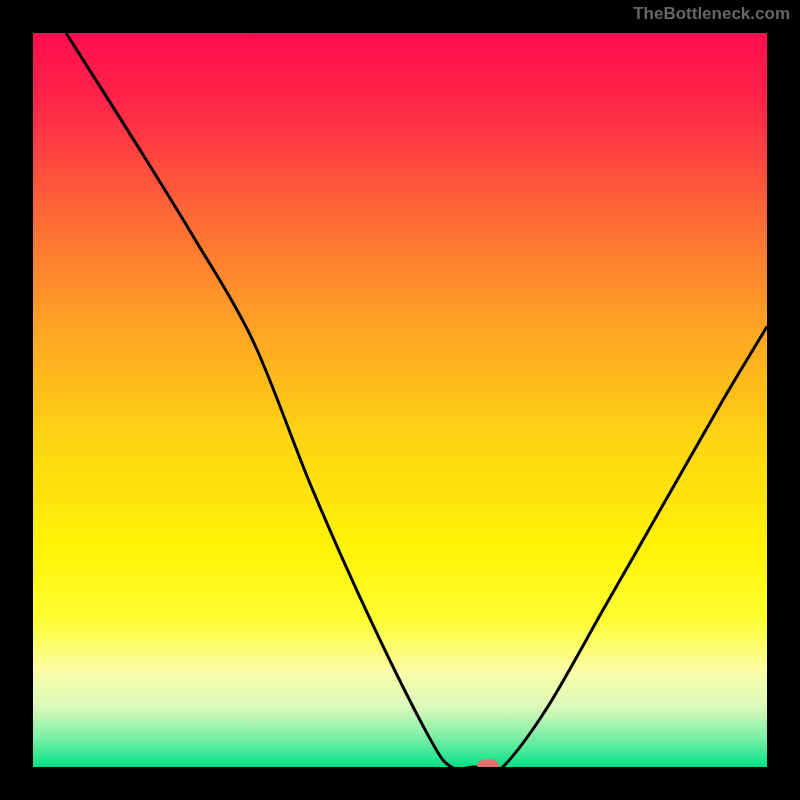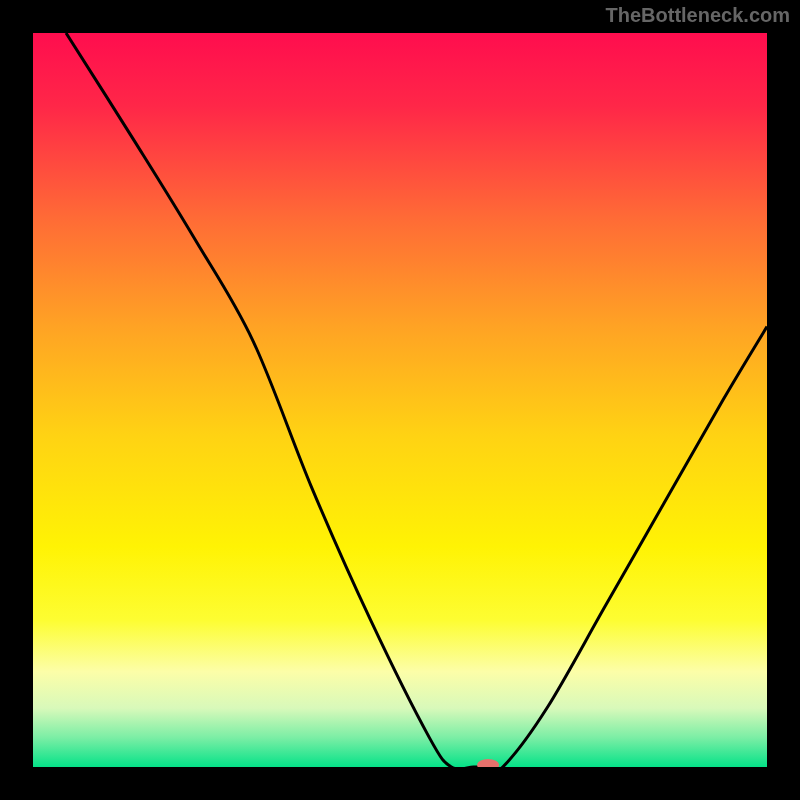--- a/index.html
+++ b/index.html
@@ -14,21 +14,21 @@
   #container {
     position: relative;
     width: 800px;
     height: 800px;
   }
   #watermark {
     position: absolute;
     top: 4px;
     right: 10px;
     color: #666;
-    font-size: 20px;
+    font-size: 17px;
     font-weight: bold;
     z-index: 10;
   }
   #plot-area {
     position: absolute;
     left: 33px;
     top: 33px;
     width: 734px;
     height: 734px;
   }

